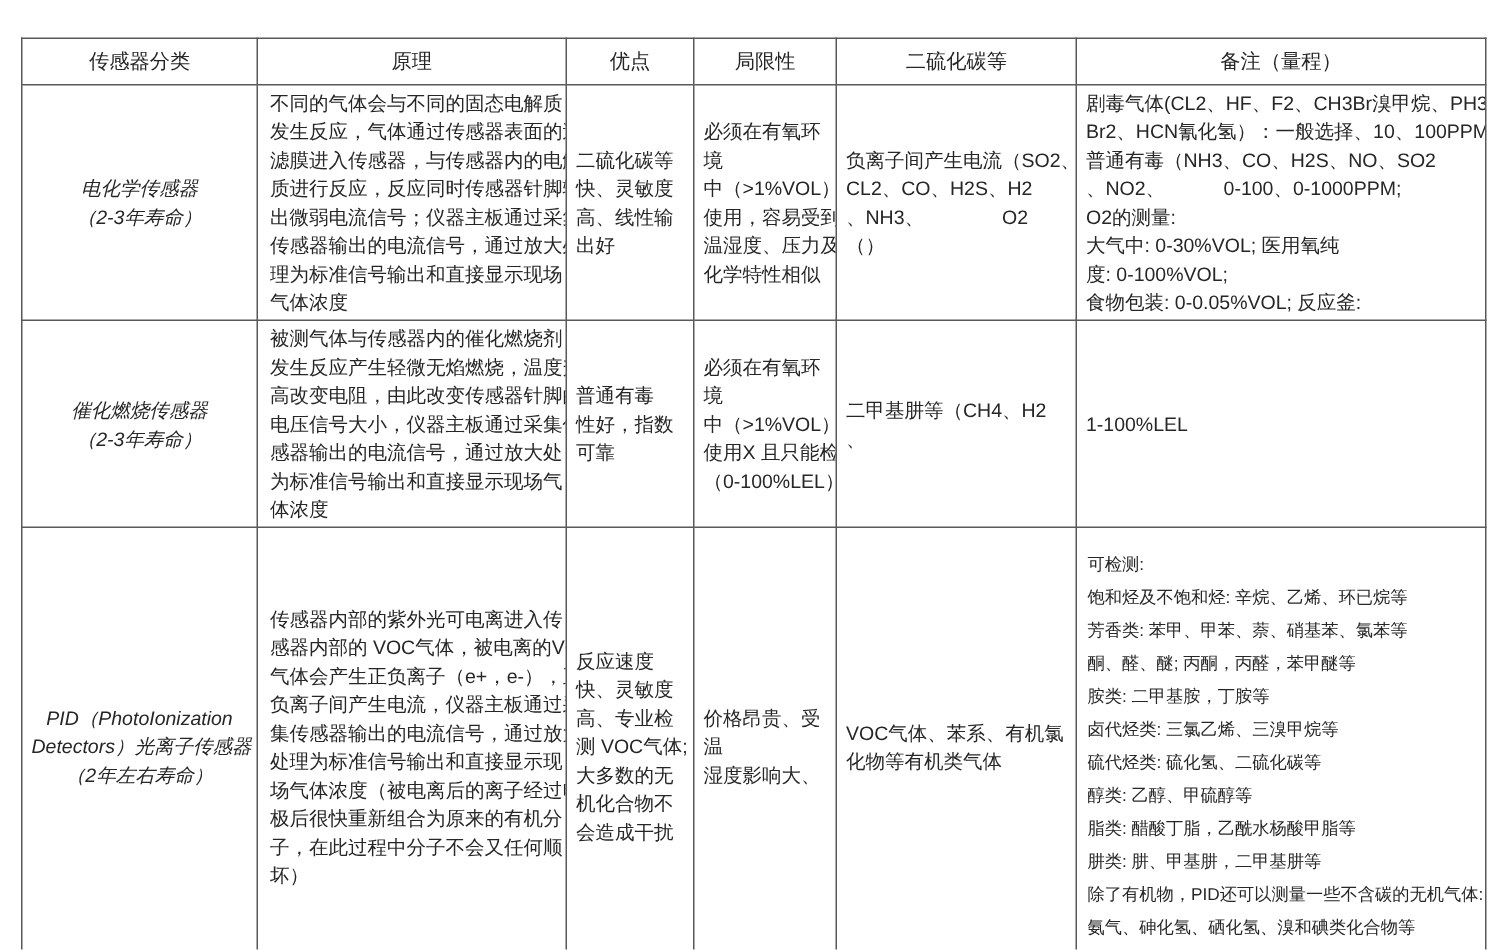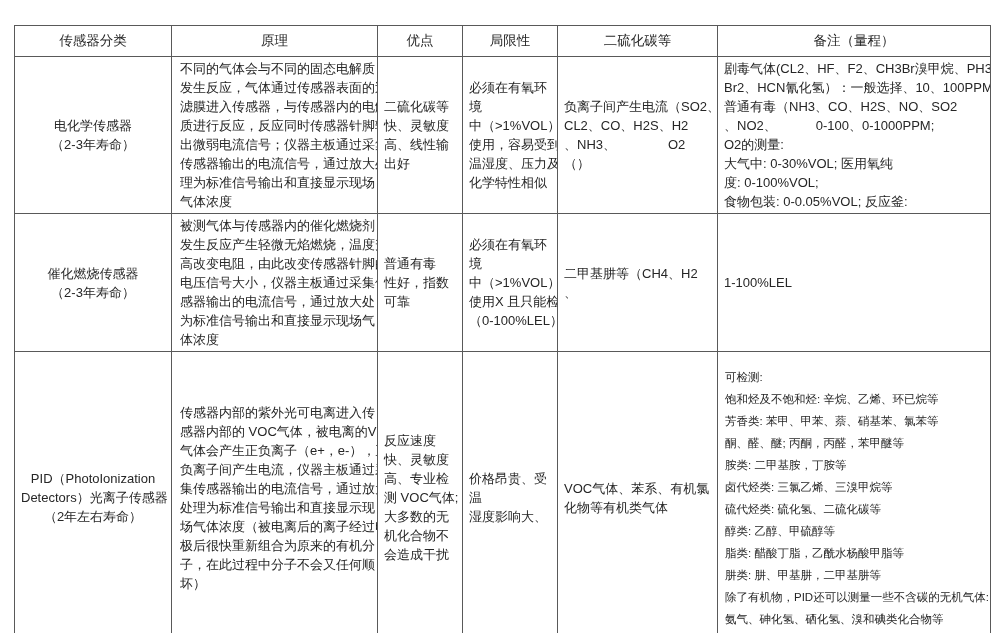--- a/index.html
+++ b/index.html
@@ -18,21 +18,21 @@
     font-size:13px;
     vertical-align:middle;
     padding:2px 6px;
     overflow:hidden;
   }
   th{height:26px;text-align:center;font-size:13.5px;font-family:Liberation Mono, monospace;}
   td{white-space:pre;line-height:19px;}
   tr.row-1 td{height:151px;margin-top:24px;}
   tr.row-2 td{height:124px;}
   tr.row-3 td{height:287px;}
-  td.cat{text-align:center;}
+  td.cat{text-align:center;font-style:italic;}
   td.notes-small{font-size:11.5px;line-height:22px;padding-left:7px;}
   td.principle{padding-left:8px;}
 </style>
 </head>
 <body>
 
 <div class="table-wrap">
   <table>
     <colgroup>
       <col class="c1">

